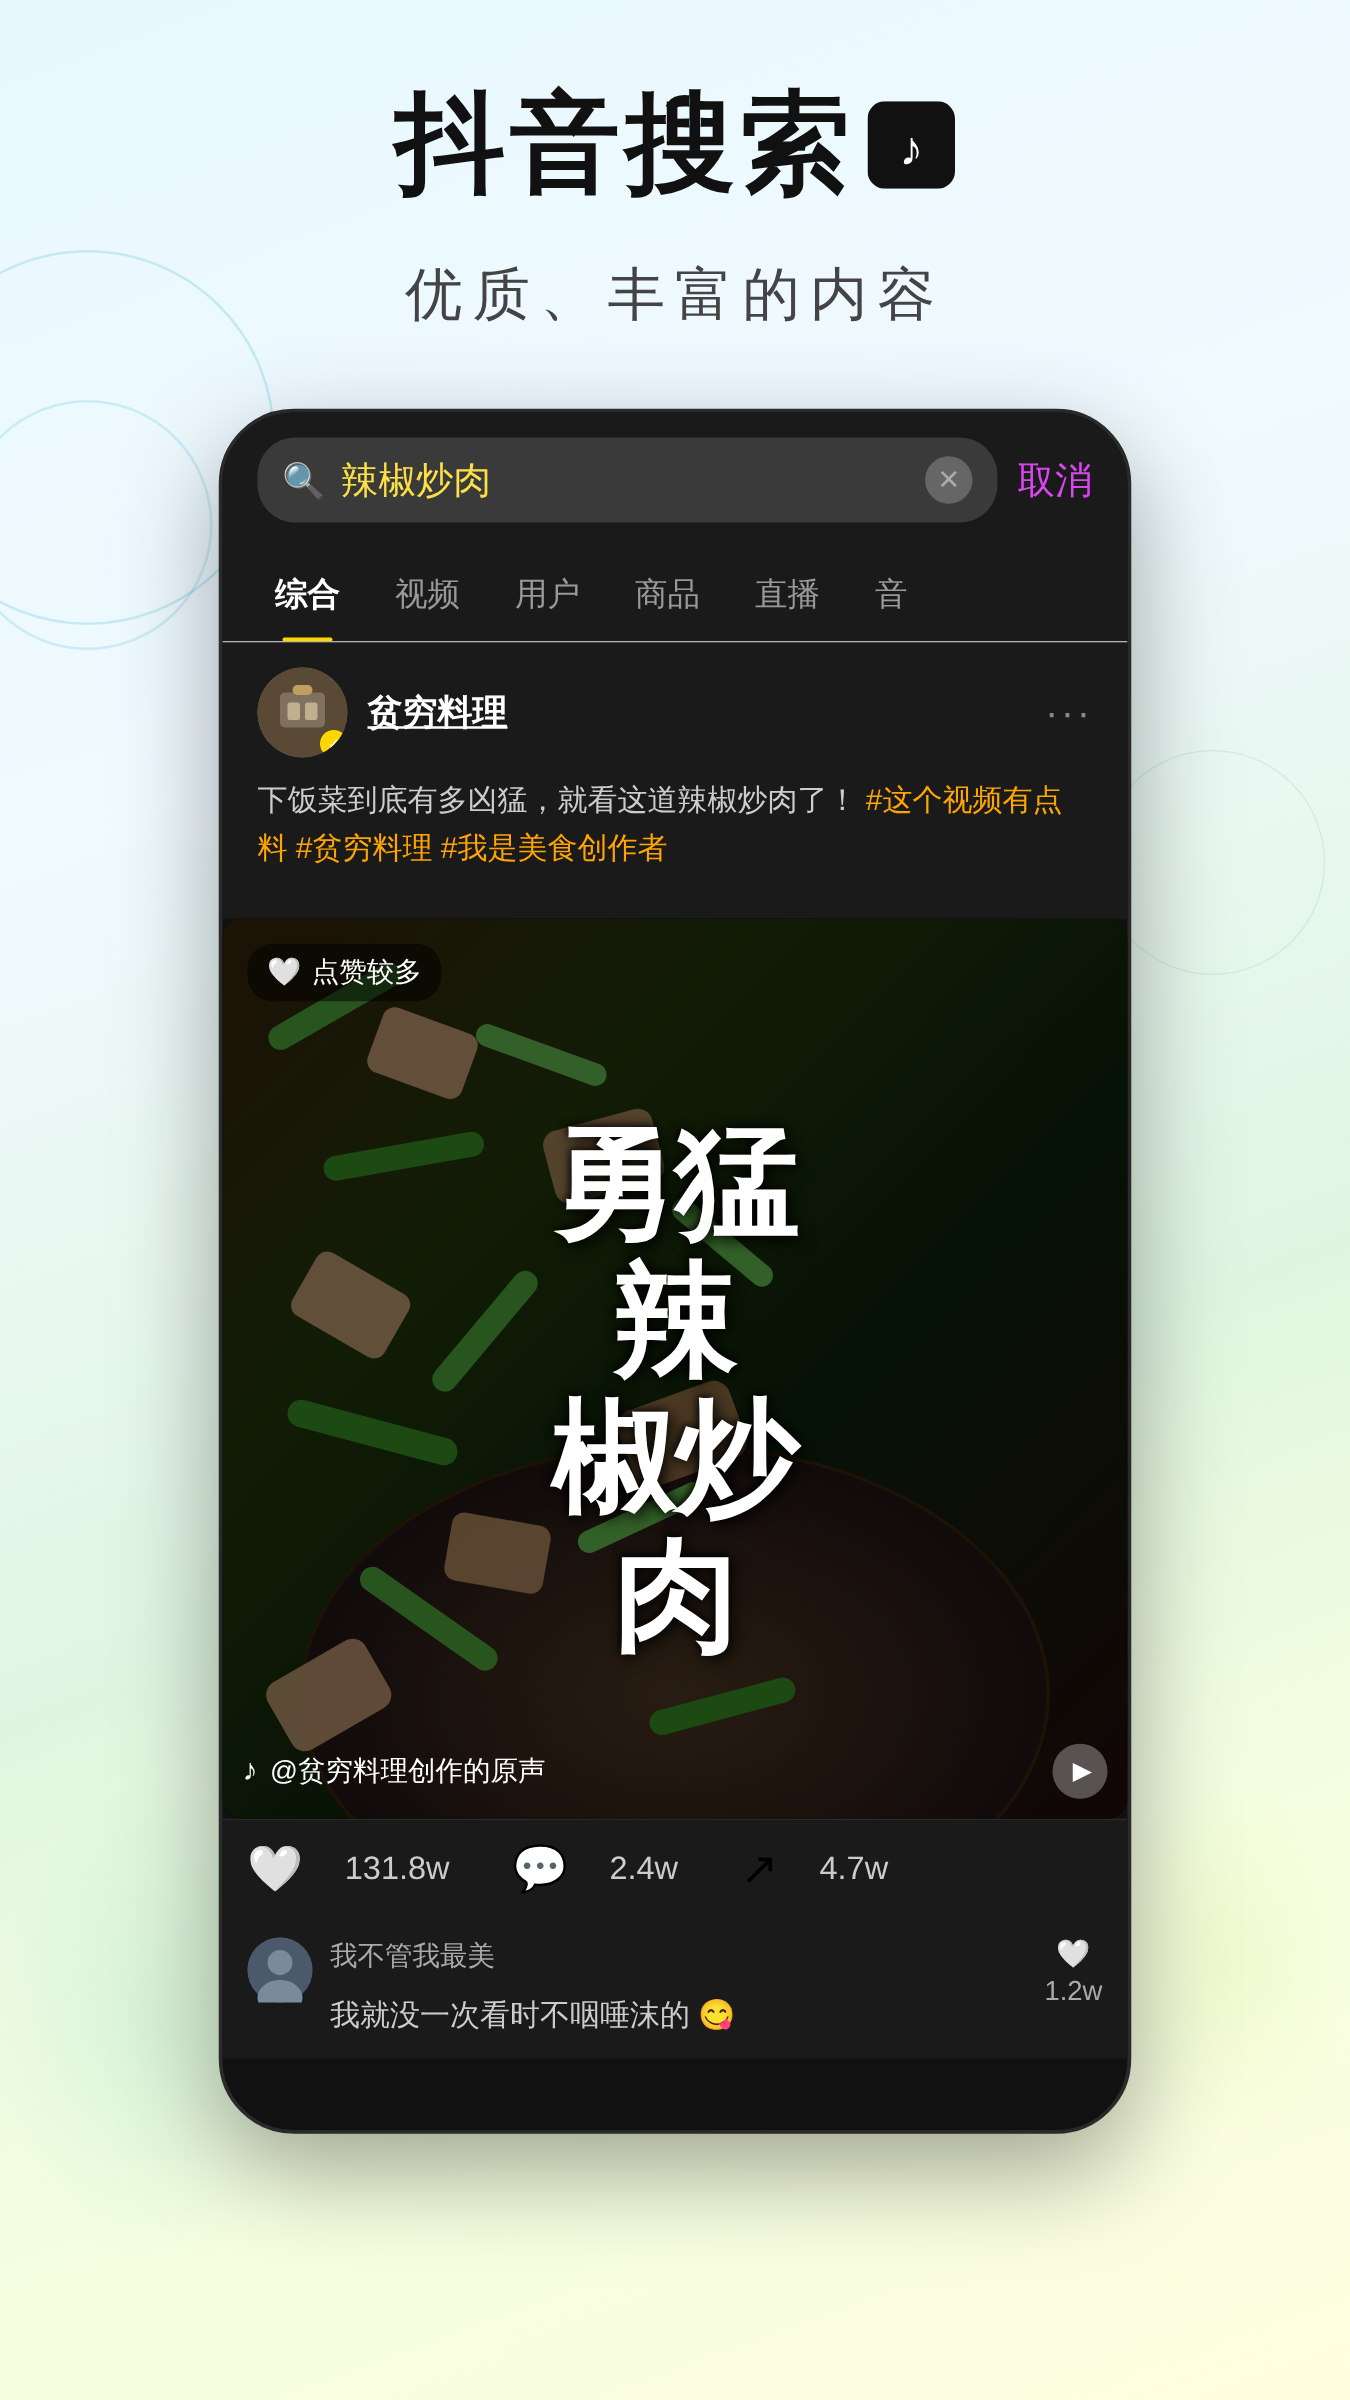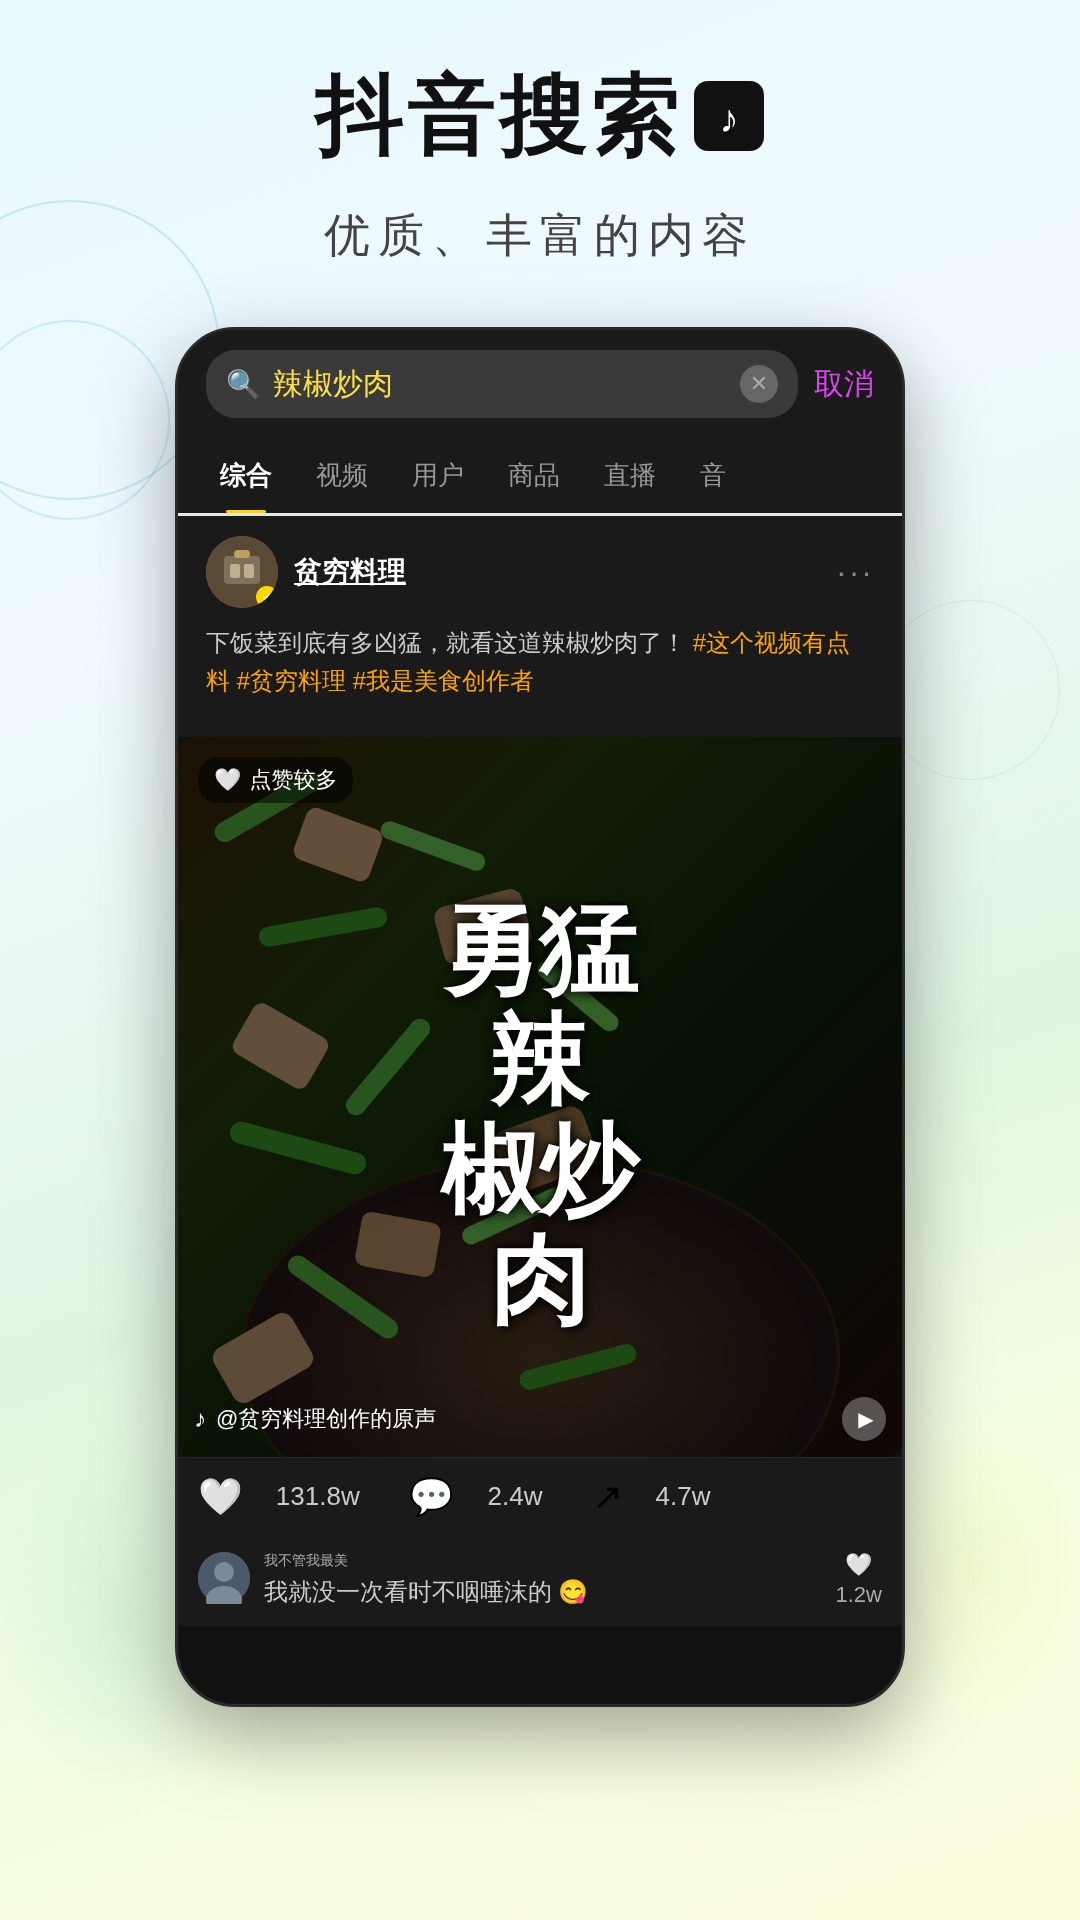--- a/index.html
+++ b/index.html
@@ -160,21 +160,21 @@
       color: #d946ef;
       font-size: 30px;
       white-space: nowrap;
     }
 
     
     .tab-bar {
       background: #1a1a1a;
       display: flex;
       padding: 0 20px;
-      border-bottom: 3px solid #e5e5e5;
+      border-bottom: 1px solid #e5e5e5;
     }
 
     .tab-item {
       padding: 20px 22px;
       color: #999;
       font-size: 26px;
       position: relative;
     }
 
     .tab-item.active {
@@ -382,22 +382,22 @@
       background: linear-gradient(135deg, #5a6a7a, #3a4a5a);
       flex-shrink: 0;
     }
 
     .comment-content {
       flex: 1;
     }
 
     .comment-username {
       color: #aaa;
-      font-size: 14px;
-      margin-bottom: 4px;
+      font-size: 22px;
+      margin-bottom: 15px;
     }
 
     .comment-text {
       color: #ccc;
       font-size: 24px;
       line-height: 1.5;
     }
 
     .comment-likes {
       color: #aaa;

